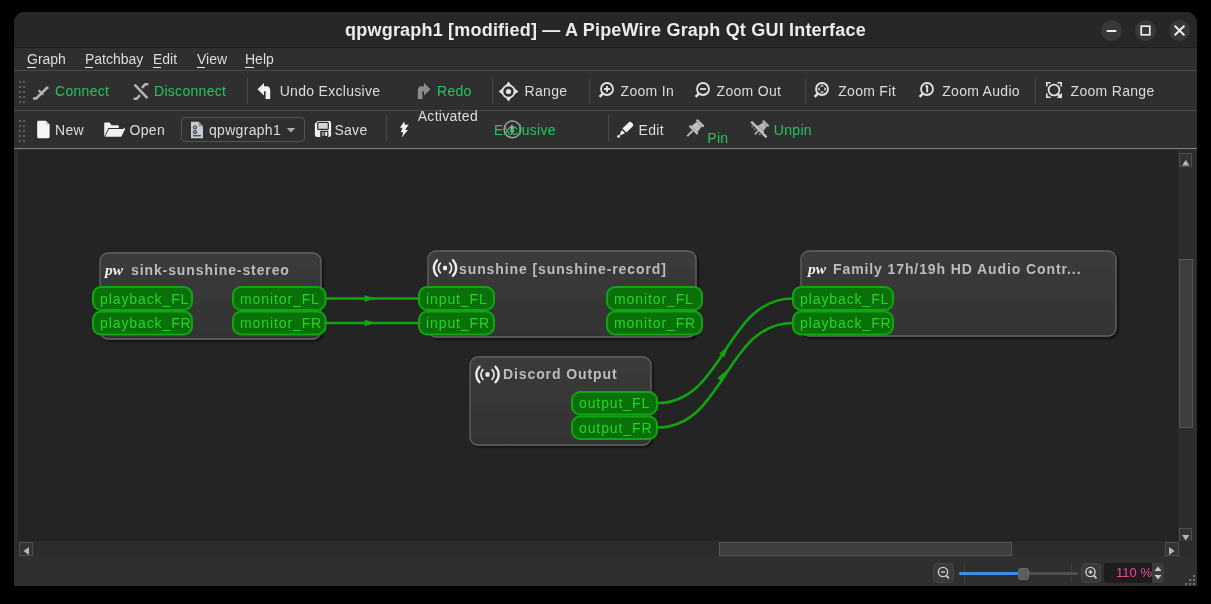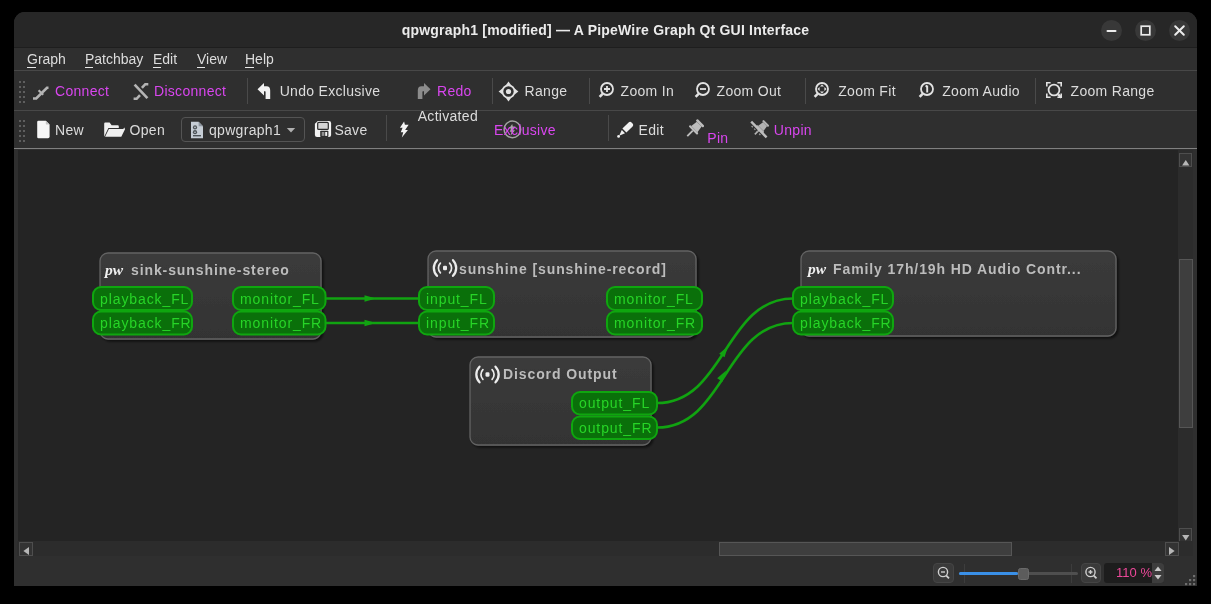--- a/index.html
+++ b/index.html
@@ -5,36 +5,36 @@
 * { margin:0; padding:0; box-sizing:border-box; }
 html,body { width:1211px; height:604px; background:#000; overflow:hidden;
   font-family:"Liberation Sans", sans-serif; }
 .abs { position:absolute; }
 #win { position:absolute; left:14px; top:12px; width:1183px; height:574px;
   background:#2f2f2f; border-radius:11px 11px 0 0; }
 
 #titlebar { position:absolute; left:14px; top:12px; width:1183px; height:36px;
   background:#272727; border-radius:11px 11px 0 0; }
 #title { position:absolute; left:0; top:0; width:100%; height:36px;
-  line-height:37px; text-align:center; color:#ebebeb; font-size:14px; font-weight:bold; letter-spacing:0.2px; }
+  line-height:37px; text-align:center; color:#ebebeb; font-size:18px; font-weight:bold; letter-spacing:0.2px; }
 #tbdark { position:absolute; left:14px; top:47px; width:1183px; height:1px; background:#1e1e1e; }
 .wbtn { position:absolute; top:7.5px; width:21px; height:21px; border-radius:50%;
   background:#383838; }
 
 #menubar { position:absolute; left:14px; top:48px; width:1183px; height:23px;
   background:#2f2f2f; }
 .mitem { position:absolute; top:0; height:22px; line-height:23px; color:#dcdcdc; font-size:14px; }
 #mbline { position:absolute; left:14px; top:70px; width:1183px; height:1px; background:#484848; }
 
 #toolbar1 { position:absolute; left:14px; top:71px; width:1183px; height:39px; background:#2f2f2f; }
 #tb1line { position:absolute; left:14px; top:110px; width:1183px; height:1px; background:#484848; }
 #toolbar2 { position:absolute; left:14px; top:111px; width:1183px; height:37px; background:#2f2f2f; }
 #tb2line { position:absolute; left:14px; top:147.5px; width:1183px; height:1.5px; background:#808080; }
 .tbl { position:absolute; font-size:14px; letter-spacing:0.3px; line-height:16px; color:#dcdcdc; white-space:nowrap; }
-.tbl.dis { color:#d946ef; }
+.tbl.dis { color:#22c55e; }
 .tsep { position:absolute; width:1px; background:#4a4a4a; }
 .grip { position:absolute; width:7px; }
 
 #canvas { position:absolute; left:17.5px; top:150px; width:1160.5px; height:391px; background:#242424; overflow:hidden; }
 
 #vsb { position:absolute; left:1178px; top:150px; width:15px; height:391px; background:#2c2c2c; }
 #hsb { position:absolute; left:17px; top:541px; width:1176px; height:15px; background:#2c2c2c; }
 .sbbtn { position:absolute; background:#333333; border:1px solid #4e4e4e; }
 .sbhandle { position:absolute; background:#3e3e3e; border:1px solid #565656; }
 

